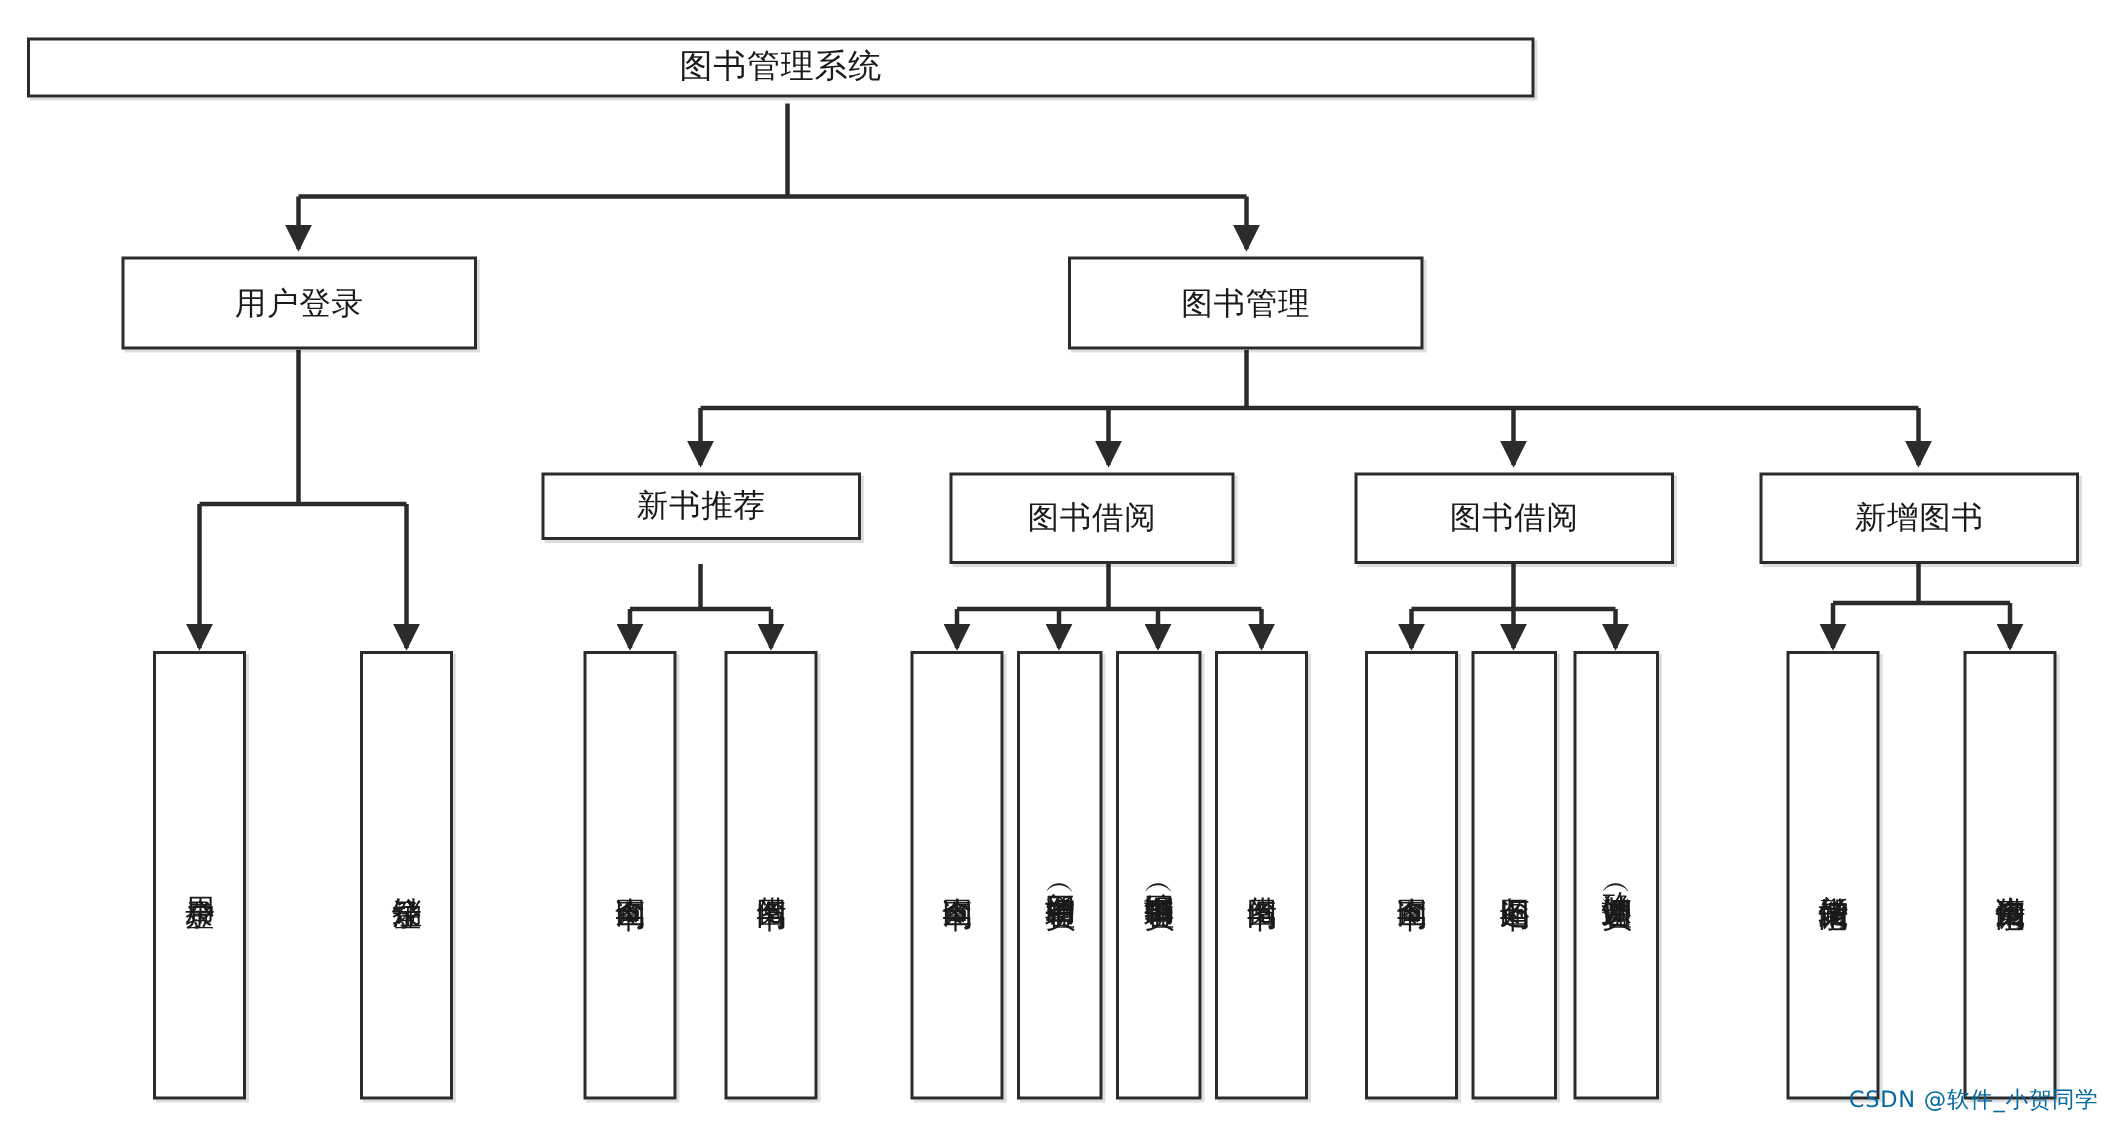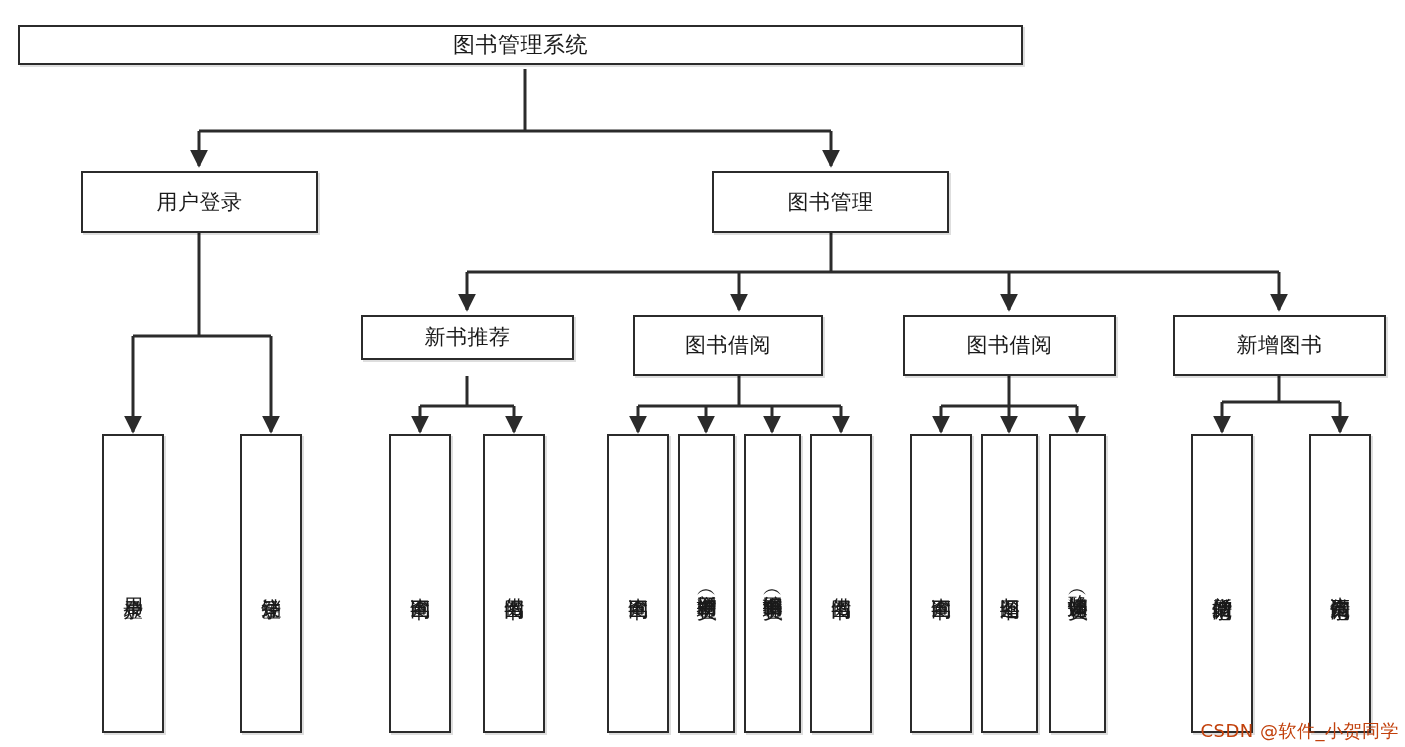--- a/index.html
+++ b/index.html
@@ -64,22 +64,22 @@
     white-space: nowrap;
     max-height: 260px;
   }
   .node.v.tall .label {
     max-height: 300px;
   }
   .watermark {
     position: absolute;
     right: 6px;
     bottom: 4px;
-    font-size: 18px;
-    color: #c2410c;
+    font-size: 15px;
+    color: #0369a1;
     letter-spacing: 0.5px;
     white-space: nowrap;
     font-family: "DejaVu Sans", "Liberation Sans", sans-serif;
   }
 </style>
 </head>
 <body>
 
 <div id="canvas">
 

